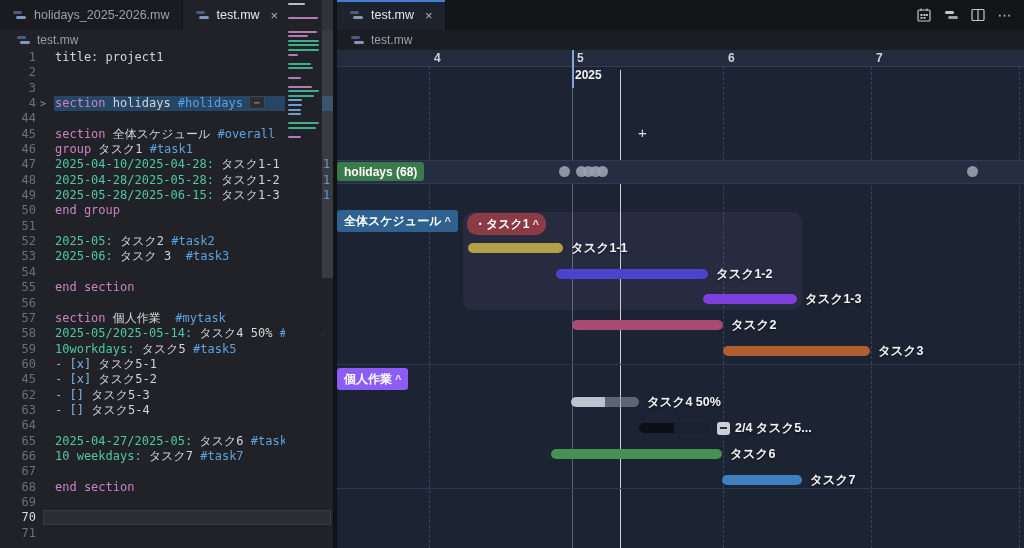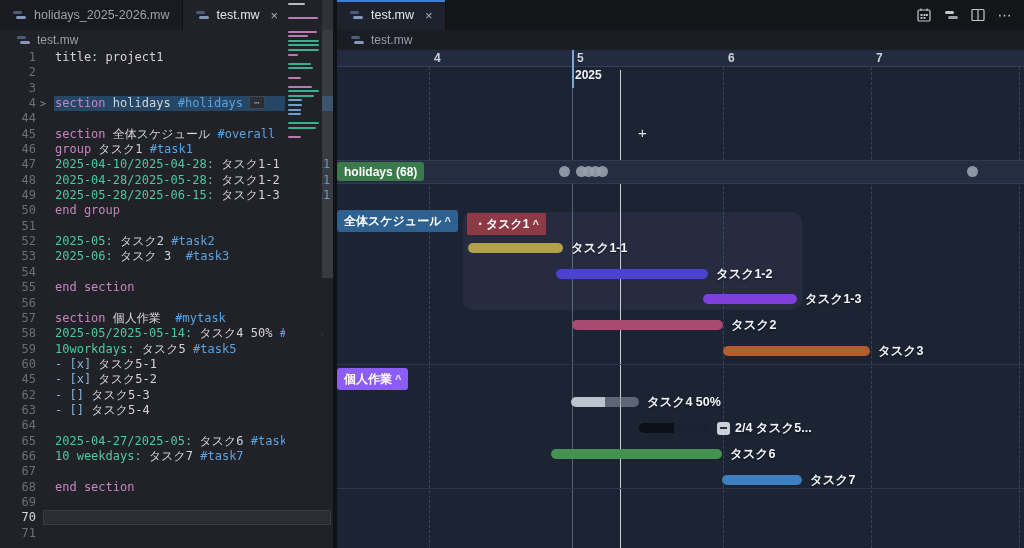--- a/index.html
+++ b/index.html
@@ -253,21 +253,21 @@
         <div class="badge" style="left: 0px; top: 112px; background: rgb(59, 122, 74);">holidays (68)</div>
         <div class="dot" style="left: 221.5px; top: 115.5px;"></div>
         <div class="dot" style="left: 238.5px; top: 115.5px;"></div>
         <div class="dot" style="left: 245.5px; top: 115.5px;"></div>
         <div class="dot" style="left: 252.5px; top: 115.5px;"></div>
         <div class="dot" style="left: 259.5px; top: 115.5px;"></div>
         <div class="dot" style="left: 629.5px; top: 115.5px;"></div>
         <div class="badge" style="left: 0px; top: 140px; background: rgb(46, 96, 144); margin-top: 20px;">全体スケジュール<span class="caret">^</span></div>
         <div class="badge" style="left: 0px; top: 318px; background: #8b5cf6;">個人作業<span class="caret">^</span></div>
         <div class="group-box" style="left: 126px; top: 162px; width: 339px; height: 98px;"></div>
-        <div class="badge" style="left: 130px; top: 163px; background: rgb(140, 59, 70); border-radius: 1px;">・タスク1<span class="caret">^</span></div>
+        <div class="badge" style="left: 130px; top: 163px; background: rgb(140, 59, 70); border-radius: 10px;">・タスク1<span class="caret">^</span></div>
         <div class="gantt-bar" style="left: 131px; top: 193px; width: 95px; background: rgb(179, 160, 74);"></div>
         <div class="bar-label" style="left: 234px; top: 190px;">
           <span>タスク1-1</span>
         </div>
         <div class="gantt-bar" style="left: 219px; top: 219px; width: 152px; background: rgb(75, 67, 205);"></div>
         <div class="bar-label" style="left: 379px; top: 216px;">
           <span>タスク1-2</span>
         </div>
         <div class="gantt-bar" style="left: 366px; top: 244px; width: 94px; background: rgb(126, 63, 221);"></div>
         <div class="bar-label" style="left: 468px; top: 241px;">

